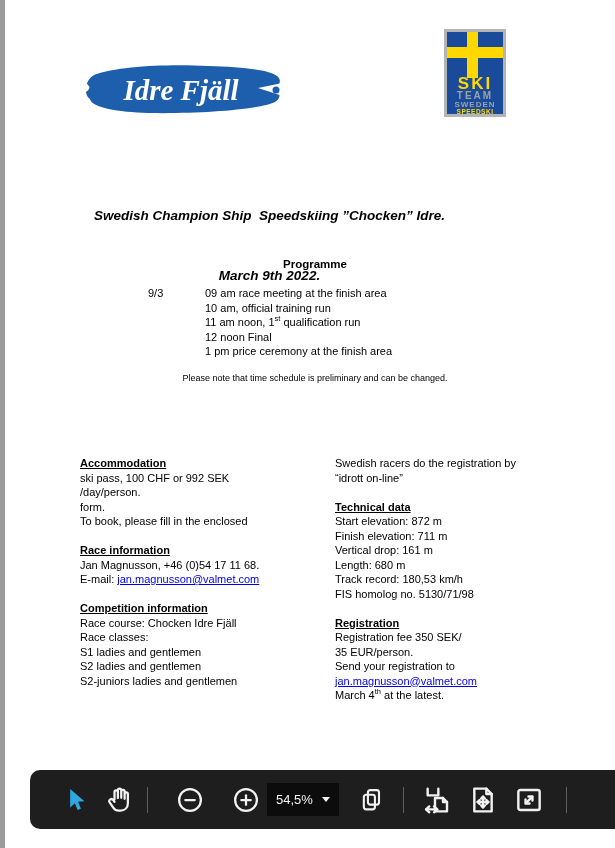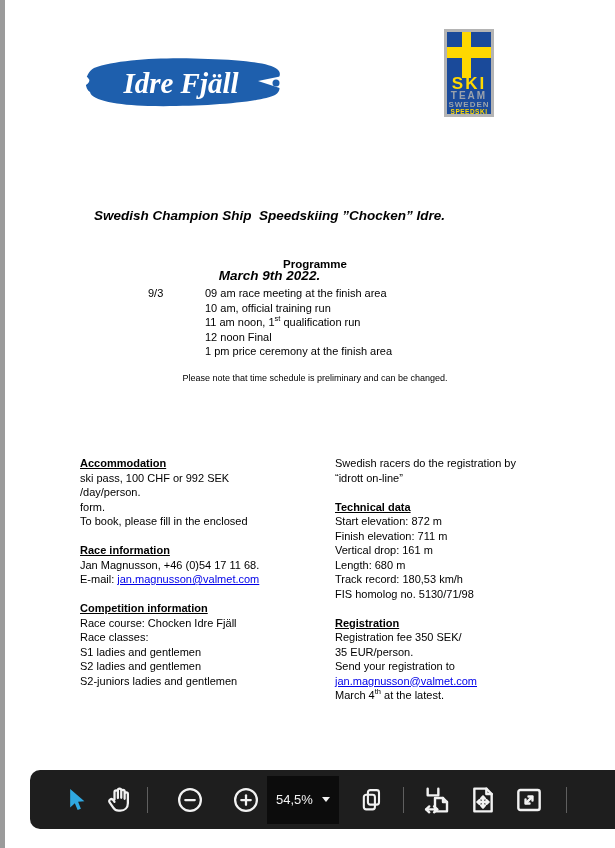--- a/index.html
+++ b/index.html
@@ -3,23 +3,23 @@
 <meta charset="utf-8">
 <style>
   html,body{margin:0;padding:0;}
   body{
     width:615px;height:848px;overflow:hidden;position:relative;
     background:#ffffff;font-family:"Liberation Sans",sans-serif;color:#000;
   }
   .left-strip{position:absolute;left:0;top:0;width:5px;height:848px;background:#9b9b9b;}
 
   
-  .idre-logo{position:absolute;left:78px;top:54px;width:214px;height:58px;text-align:center;}
-  
-  .ski-logo{position:absolute;left:444px;top:29px;width:50px;height:88px;
+  .idre-logo{position:absolute;left:78px;top:61px;width:214px;height:58px;text-align:center;}
+  
+  .ski-logo{position:absolute;left:444px;top:29px;width:62px;height:88px;
     background:#1a4a9a;border:3px solid #b4b4b4;box-sizing:border-box;}
   .ski-cross-v{position:absolute;left:35%;top:0;width:20%;height:56%;background:#ffd800;}
   .ski-cross-h{position:absolute;left:0;top:18%;width:100%;height:14%;background:#ffd800;}
   .ski-word{position:absolute;left:0;width:100%;text-align:center;font-weight:bold;line-height:1;}
   .ski-w1{top:43px;font-size:17px;color:#ffd800;letter-spacing:2px;}
   .ski-w2{top:59px;font-size:10px;color:#9aa2ac;letter-spacing:2px;}
   .ski-w3{top:69px;font-size:8px;color:#9aa2ac;letter-spacing:1px;}
   .ski-w4{top:77px;font-size:6.5px;color:#ffd800;letter-spacing:0.5px;}
 
   
@@ -40,21 +40,21 @@
   a.doclink{color:#0000e8;text-decoration:underline;cursor:pointer;}
 
   
   .toolbar{position:absolute;left:30px;top:770px;width:600px;height:59px;
     background:#1e1e1e;border-radius:10px;display:flex;align-items:center;
     padding-left:14px;box-sizing:border-box;}
   .tbtn{width:34px;height:34px;display:flex;align-items:center;justify-content:center;
     flex:none;cursor:pointer;}
   .tbtn svg{display:block;}
   .tdiv{width:1px;height:26px;background:#5f5f5f;flex:none;}
-  .zoombox{height:48px;background:#0c0c0c;display:flex;align-items:center;
+  .zoombox{height:33px;background:#0c0c0c;display:flex;align-items:center;
     padding:0 9px;flex:none;cursor:pointer;}
   .zoomtext{color:#f2f2f2;font-size:13px;margin-right:9px;}
   .caret{width:0;height:0;border-left:4.5px solid transparent;border-right:4.5px solid transparent;
     border-top:5px solid #f2f2f2;}
   .ico{stroke:#f2f2f2;stroke-width:1.8;fill:none;stroke-linecap:round;stroke-linejoin:round;}
 </style>
 </head>
 <body>
 
 <div class="left-strip"></div>

